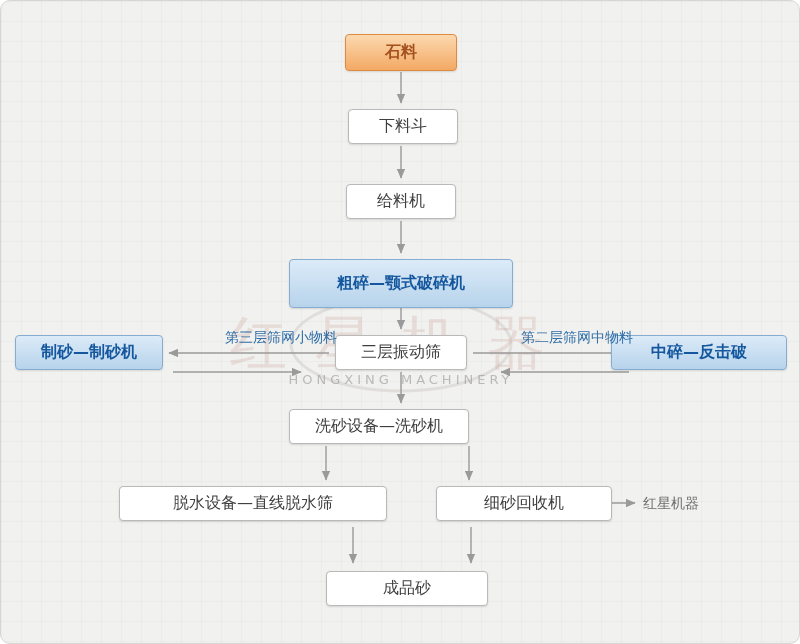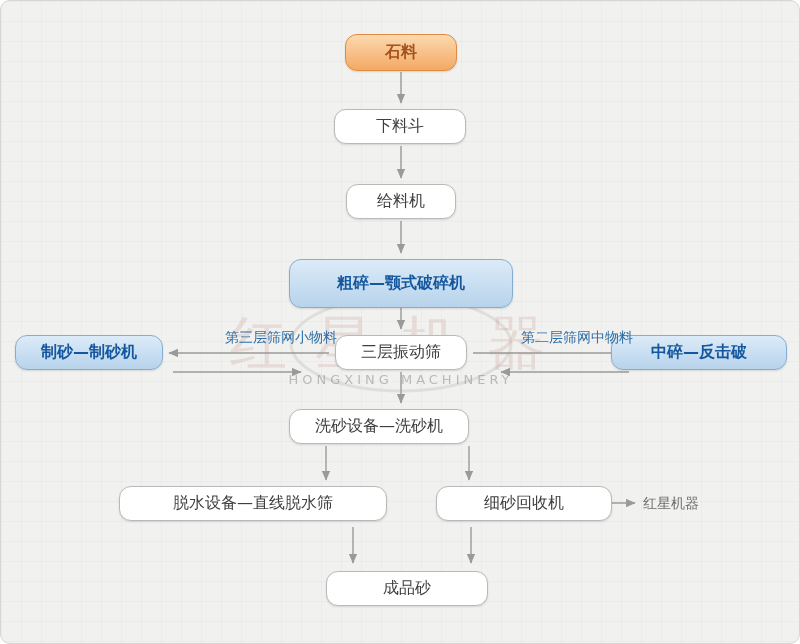--- a/index.html
+++ b/index.html
@@ -15,21 +15,21 @@
     border-radius:10px;
     overflow:hidden;
     box-sizing:border-box;
   }
   svg.layer{position:absolute;left:0;top:0;}
   .node{
     position:absolute;
     display:flex;align-items:center;justify-content:center;
     background:#ffffff;
     border:1px solid #b9b9b9;
-    border-radius:12px;
+    border-radius:4px;
     font-size:16px;color:#3f3f3f;
     box-shadow:0 1px 2px rgba(0,0,0,0.12);
     white-space:nowrap;
     box-sizing:border-box;
   }
   .node.blue{
     background:linear-gradient(#dcebf8,#b7d3eb);
     border-color:#86add1;
     color:#14579e;
     font-weight:bold;
@@ -84,21 +84,21 @@
 
     <line x1="328" y1="352" x2="168" y2="352" stroke="#9a9a9a" stroke-width="1.4" marker-end="url(#ah)"></line>
     <line x1="172" y1="371" x2="300" y2="371" stroke="#9a9a9a" stroke-width="1.4" marker-end="url(#ah)"></line>
     <line x1="472" y1="352" x2="632" y2="352" stroke="#9a9a9a" stroke-width="1.4" marker-end="url(#ah)"></line>
     <line x1="628" y1="371" x2="500" y2="371" stroke="#9a9a9a" stroke-width="1.4" marker-end="url(#ah)"></line>
     <line x1="567" y1="502" x2="634" y2="502" stroke="#9a9a9a" stroke-width="1.4" marker-end="url(#ah)"></line>
   </svg>
 
   <div class="node orange" style="left:344px;top:33px;width:112px;height:37px">石料</div>
 
-  <div class="node" style="left:333px;top:108px;width:132px;height:35px">下料斗</div>
+  <div class="node" style="left:347px;top:108px;width:110px;height:35px">下料斗</div>
 
   <div class="node" style="left:345px;top:183px;width:110px;height:35px">给料机</div>
 
   <div class="node blue" style="left:288px;top:258px;width:224px;height:49px">粗碎—颚式破碎机</div>
 
   <div class="node" style="left:334px;top:334px;width:132px;height:35px">三层振动筛</div>
 
   <div class="node blue" style="left:14px;top:334px;width:148px;height:35px">制砂—制砂机</div>
 
   <div class="node blue" style="left:610px;top:334px;width:176px;height:35px">中碎—反击破</div>

